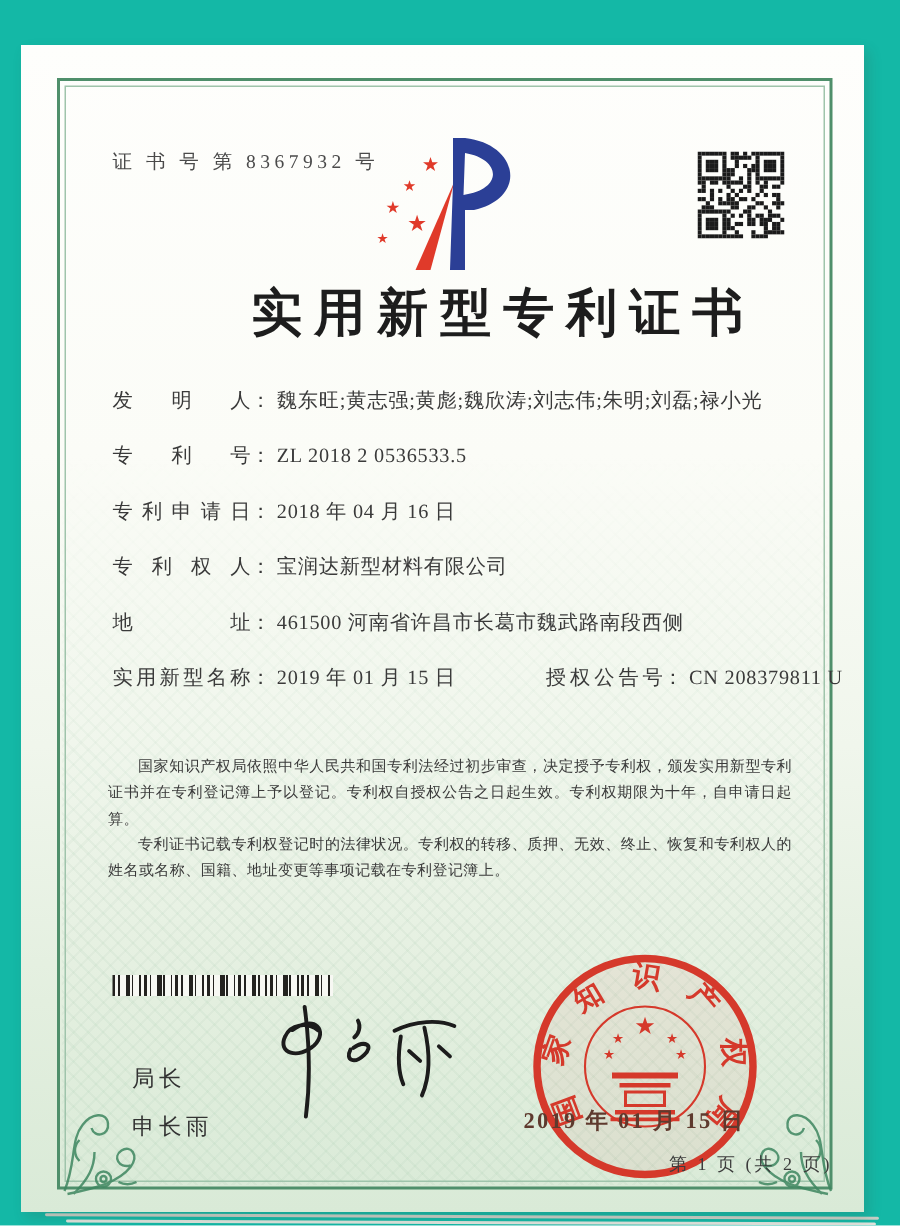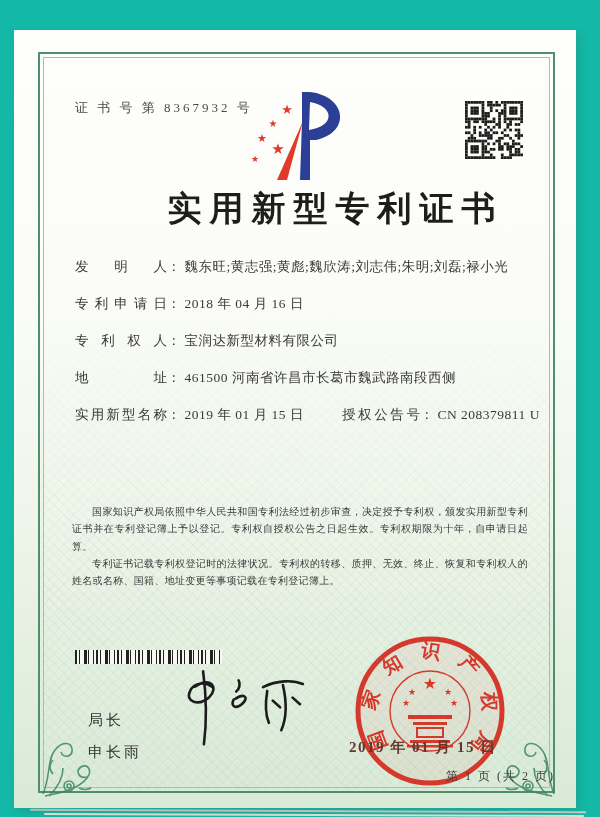--- a/index.html
+++ b/index.html
@@ -25,21 +25,21 @@
   .logo{position:absolute;left:240px;top:82px;}
   .qr{position:absolute;left:465px;top:101px;}
   .title{position:absolute;left:38px;top:186px;width:595px;text-align:center;
          font-size:34px;font-weight:600;color:#1d1d1d;letter-spacing:8px;}
   .fields{position:absolute;left:75px;top:256px;right:48px;display:flex;flex-direction:column;gap:15px;
           font-size:13.5px;color:#3a3a3a;line-height:22px;}
   .frow{white-space:nowrap;}
   .f-label{display:inline-block;width:92px;text-align:justify;text-align-last:justify;vertical-align:top;}
   .f-colon{display:inline-block;margin-right:4px;}
   .f-value{letter-spacing:.5px;}
-  .pair2{margin-left:38px;}
+  .pair2{margin-left:60px;}
   .body-text{position:absolute;left:72px;top:503px;width:456px;font-size:10px;color:#3a3a3a;
              line-height:1.73;text-align:justify;}
   .body-text p{margin:0;text-indent:2em;letter-spacing:.3px;}
   .barcode{position:absolute;left:75px;top:650px;width:147px;height:14px;
     background:repeating-linear-gradient(90deg,
       #23221f 0 2px,#f7f8f3 2px 4px,#23221f 4px 5px,#f7f8f3 5px 9px,
       #23221f 9px 12px,#f7f8f3 12px 13px,#23221f 13px 14px,#f7f8f3 14px 18px,
       #23221f 18px 19px,#f7f8f3 19px 21px);}
   .signer{position:absolute;left:88px;top:704px;font-size:15px;color:#333;letter-spacing:3px;
           font-family:Liberation Sans, sans-serif;line-height:32px;}
@@ -322,20 +322,23 @@
       <rect x="44.19" y="55.24" width="2.76" height="2.76" fill="#1b1b1b"></rect>
     </svg>
 
   <div class="title">实用新型专利证书</div>
 
   <div class="fields">
     <div class="frow">
       <span class="f-label">发明人</span><span class="f-colon">：</span><span class="f-value">魏东旺;黄志强;黄彪;魏欣涛;刘志伟;朱明;刘磊;禄小光</span>
     </div>
     <div class="frow">
+      <span class="f-label">专利号</span><span class="f-colon">：</span><span class="f-value">ZL 2018 2 0536533.5</span>
+    </div>
+    <div class="frow">
       <span class="f-label">专利申请日</span><span class="f-colon">：</span><span class="f-value">2018 年 04 月 16 日</span>
     </div>
     <div class="frow">
       <span class="f-label">专利权人</span><span class="f-colon">：</span><span class="f-value">宝润达新型材料有限公司</span>
     </div>
     <div class="frow">
       <span class="f-label">地址</span><span class="f-colon">：</span><span class="f-value">461500 河南省许昌市长葛市魏武路南段西侧</span>
     </div>
     <div class="frow">
       <span class="f-label">实用新型名称</span><span class="f-colon">：</span><span class="f-value">2019 年 01 月 15 日</span><span class="pair2"><span class="f-label" style="width:78px">授权公告号</span><span class="f-colon">：</span><span class="f-value">CN 208379811 U</span></span>

